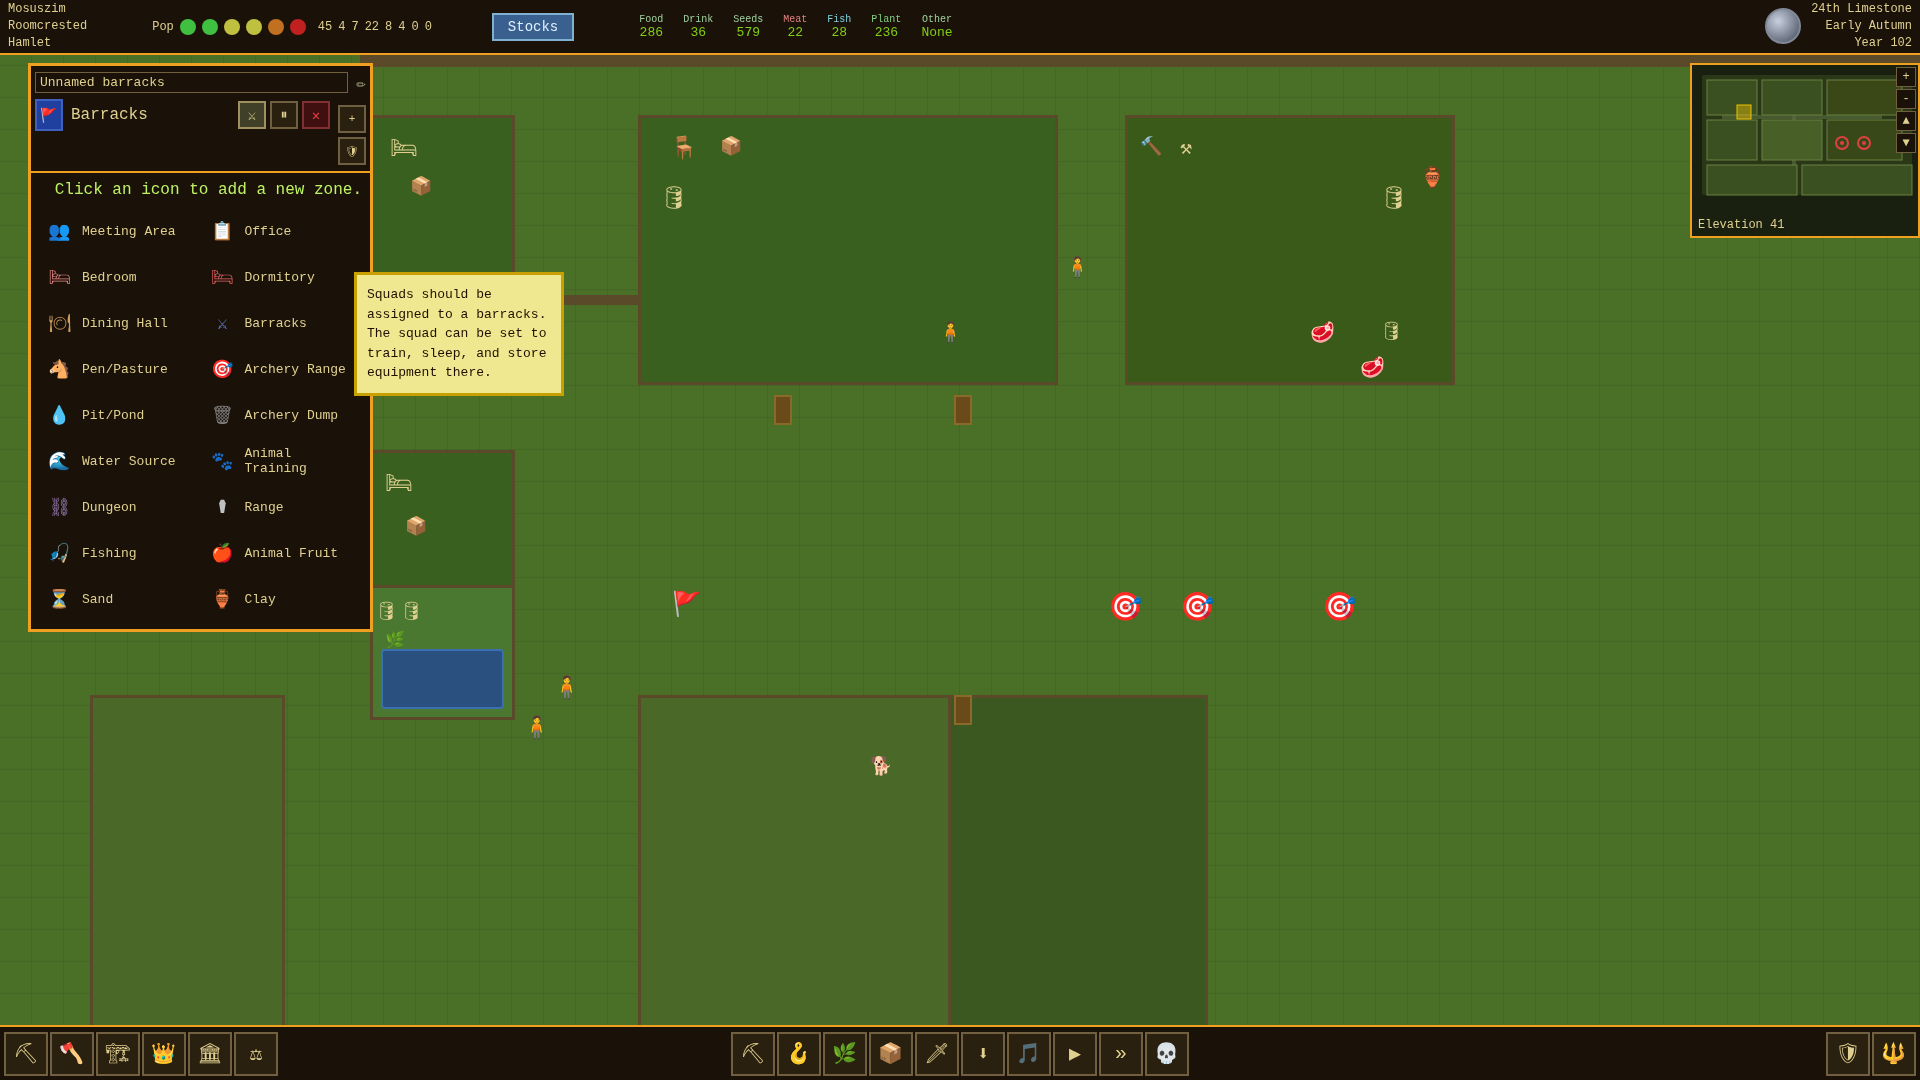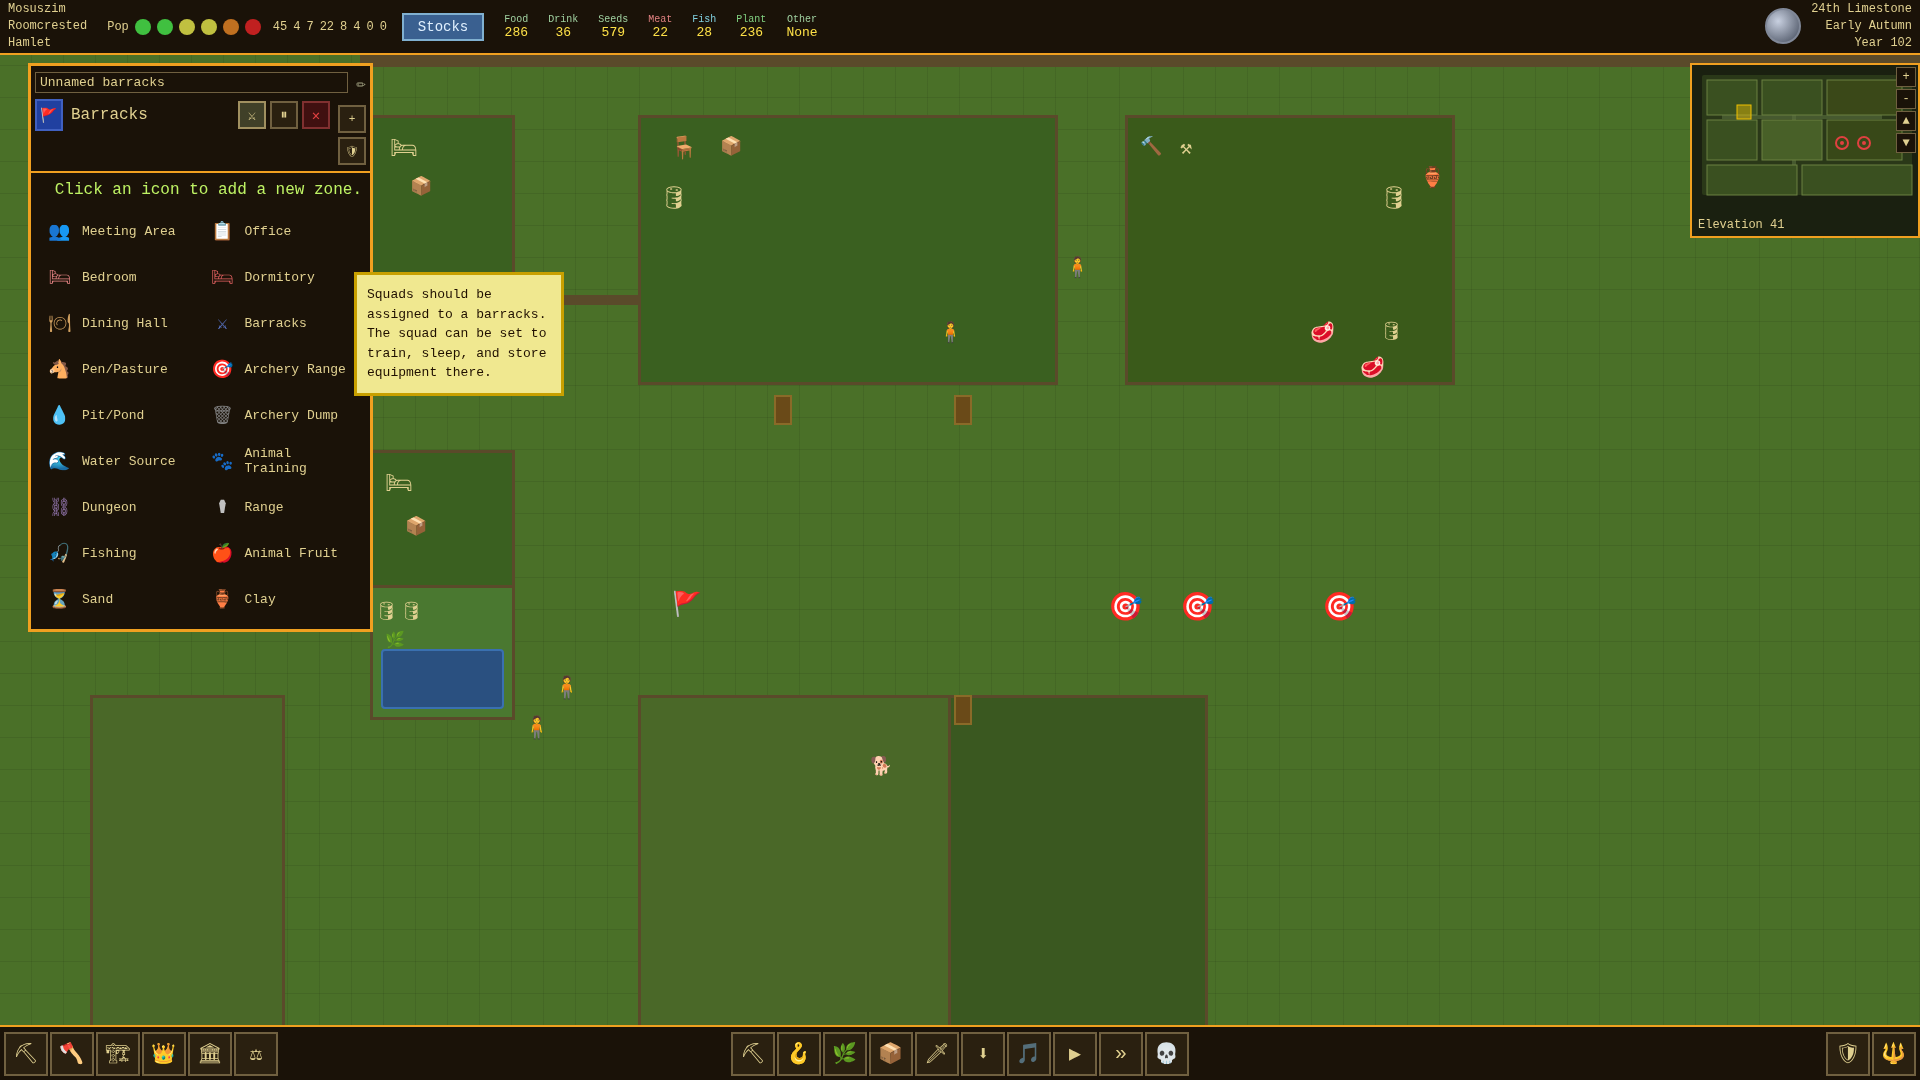--- a/index.html
+++ b/index.html
@@ -18,20 +18,21 @@
     #top-bar {
       position: absolute;
       top: 0; left: 0; right: 0;
       height: 55px;
       background: #1a1208;
       border-bottom: 2px solid #f0a020;
       display: flex;
       align-items: center;
       padding: 0 8px;
       z-index: 100;
+      gap: 45px;
     }
     .top-info {
       display: flex;
       flex-direction: column;
       font-size: 12px;
       color: #e0d090;
       margin-right: 20px;
       line-height: 1.4;
     }
     .top-pop {
@@ -68,21 +69,21 @@
     .resource-col {
       display: flex;
       flex-direction: column;
       align-items: center;
       font-size: 12px;
     }
     .resource-label { color: #a0d0a0; font-size: 10px; }
     .resource-label.meat { color: #e08080; }
     .resource-label.fish { color: #80d0e0; }
     .resource-label.plant { color: #80d080; }
-    .resource-val { color: #fde047; font-size: 13px; }
+    .resource-val { color: #84cc16; font-size: 13px; }
 
     .top-right {
       display: flex;
       align-items: center;
       gap: 10px;
       margin-left: auto;
       justify-content: flex-end;
     }
     .date-info {
       display: flex;

